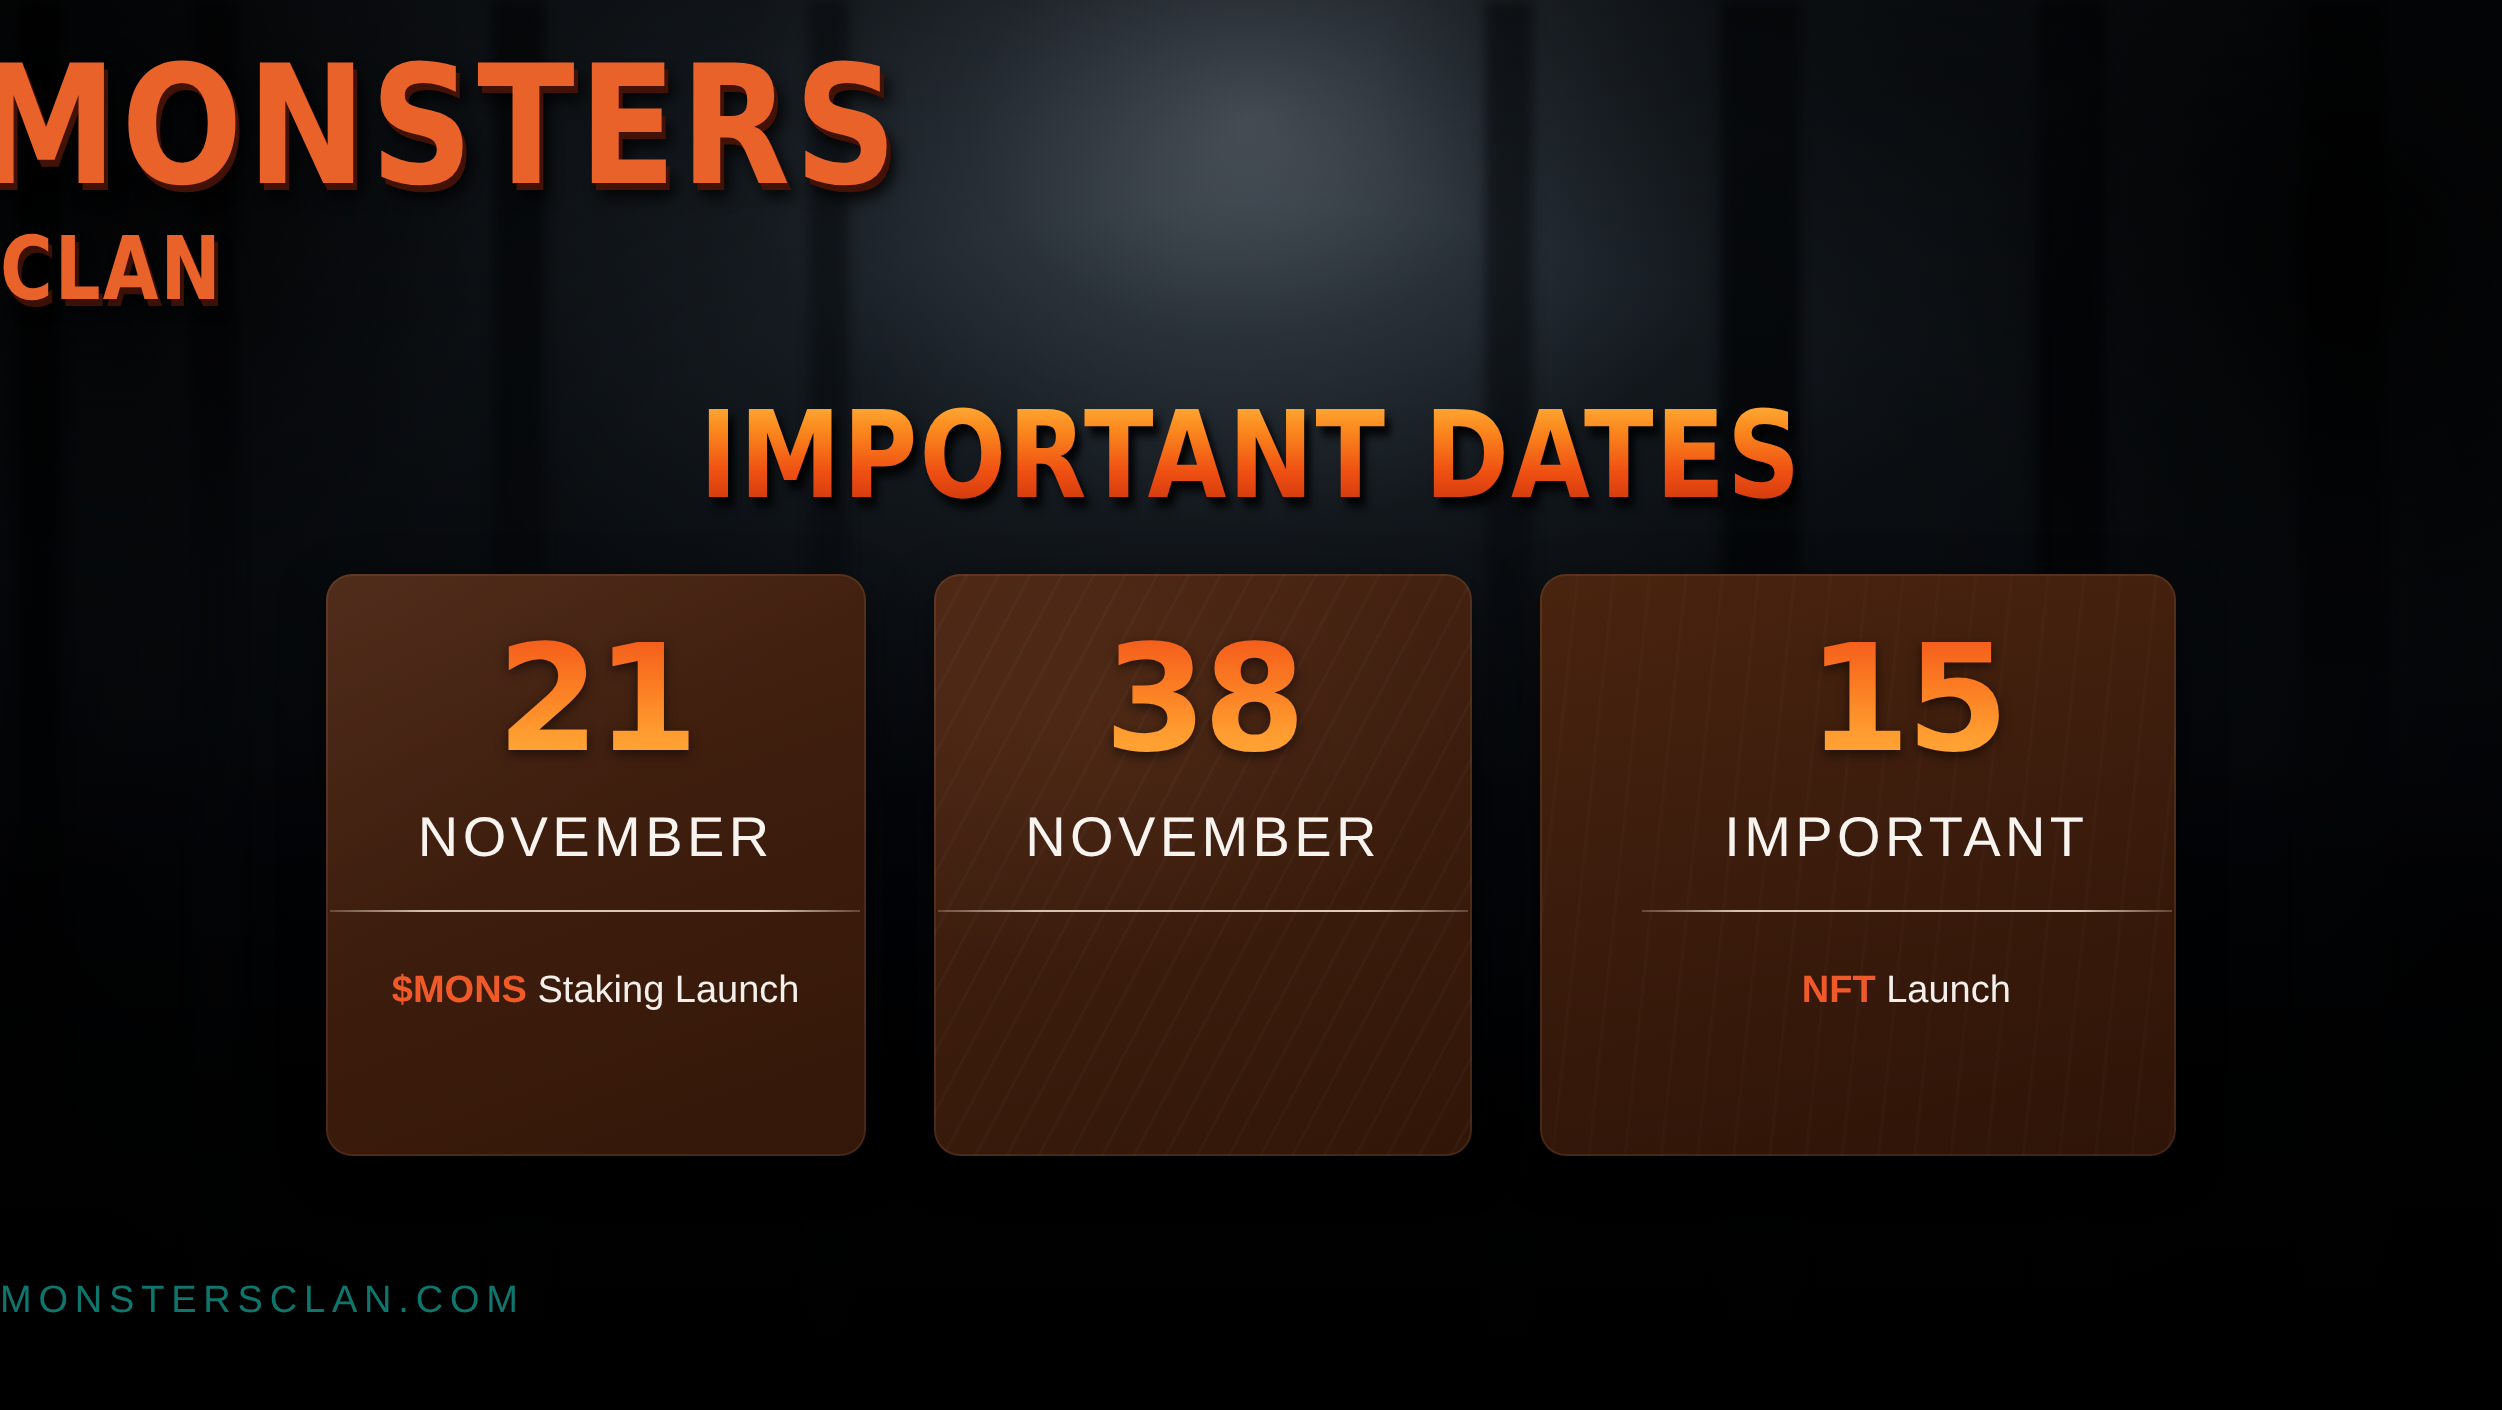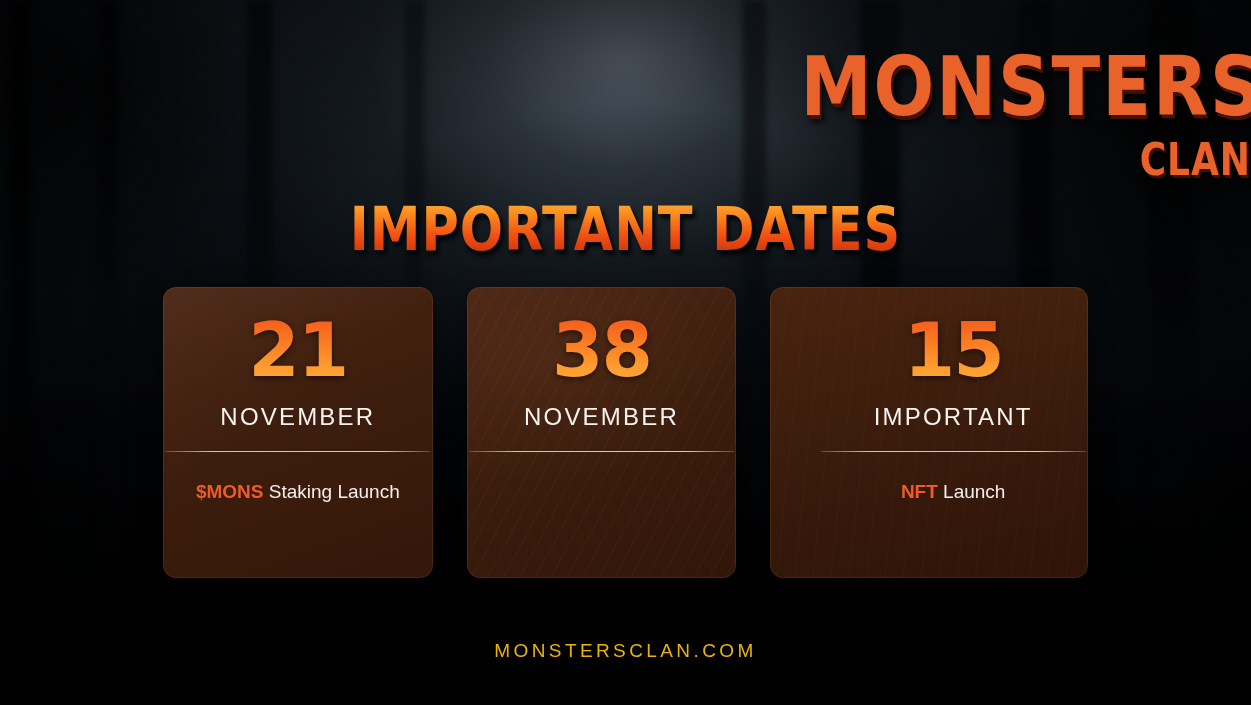--- a/index.html
+++ b/index.html
@@ -57,24 +57,24 @@
       linear-gradient(180deg, rgba(0,0,0,0) 52%, rgba(0,0,0,0.72) 80%, #000000 98%),
       radial-gradient(ellipse 860px 520px at 625px 300px, rgba(0,0,0,0) 38%, rgba(0,0,0,0.55) 80%, rgba(0,0,0,0.92) 100%);
   }
 
   
   .content { position: relative; z-index: 5; width: 100%; height: 100%; }
 
   
   .logo {
     position: absolute;
-    top: 52px;
+    top: 28px;
     left: 0;
     width: 100%;
-    text-align: right;
+    text-align: left;
     line-height: 1;
     user-select: none;
   }
   .logo-main {
     display: block;
     font-family: "DejaVu Sans", sans-serif;
     font-weight: bold;
     font-size: 70px;
     letter-spacing: 2px;
     color: #e8622a;
@@ -176,21 +176,21 @@
     background-image: linear-gradient(180deg, #f2551a 0%, #fb7a22 38%, #ff9c2f 72%, #ffab3a 100%);
     -webkit-background-clip: text;
     background-clip: text;
     color: transparent;
     -webkit-text-fill-color: transparent;
     filter: drop-shadow(0 2px 3px rgba(0,0,0,0.55));
     user-select: none;
   }
   .month {
     margin-top: 16px;
-    font-size: 24px;
+    font-size: 28px;
     letter-spacing: 2.2px;
     color: #f7f3ef;
     font-weight: 400;
   }
   .divider {
     margin-top: 20px;
     width: 265px;
     height: 1px;
     background: linear-gradient(90deg, rgba(226,200,176,0.25) 0%, rgba(241,223,204,0.85) 18%, rgba(241,223,204,0.9) 82%, rgba(226,200,176,0.25) 100%);
   }
@@ -207,24 +207,24 @@
     color: #ef5a28;
     font-weight: bold;
   }
 
   
   .footer {
     position: absolute;
     top: 640px;
     left: 0;
     width: 100%;
-    text-align: center;
+    text-align: left;
     font-size: 19px;
     letter-spacing: 3.4px;
-    color: #eab308;
+    color: #0f766e;
     font-weight: 400;
   }
 </style>
 </head>
 <body>
 
 <div class="poster">
 
   <div class="bg-layer bg-base"></div>
   <div class="bg-layer bg-trunks"></div>

